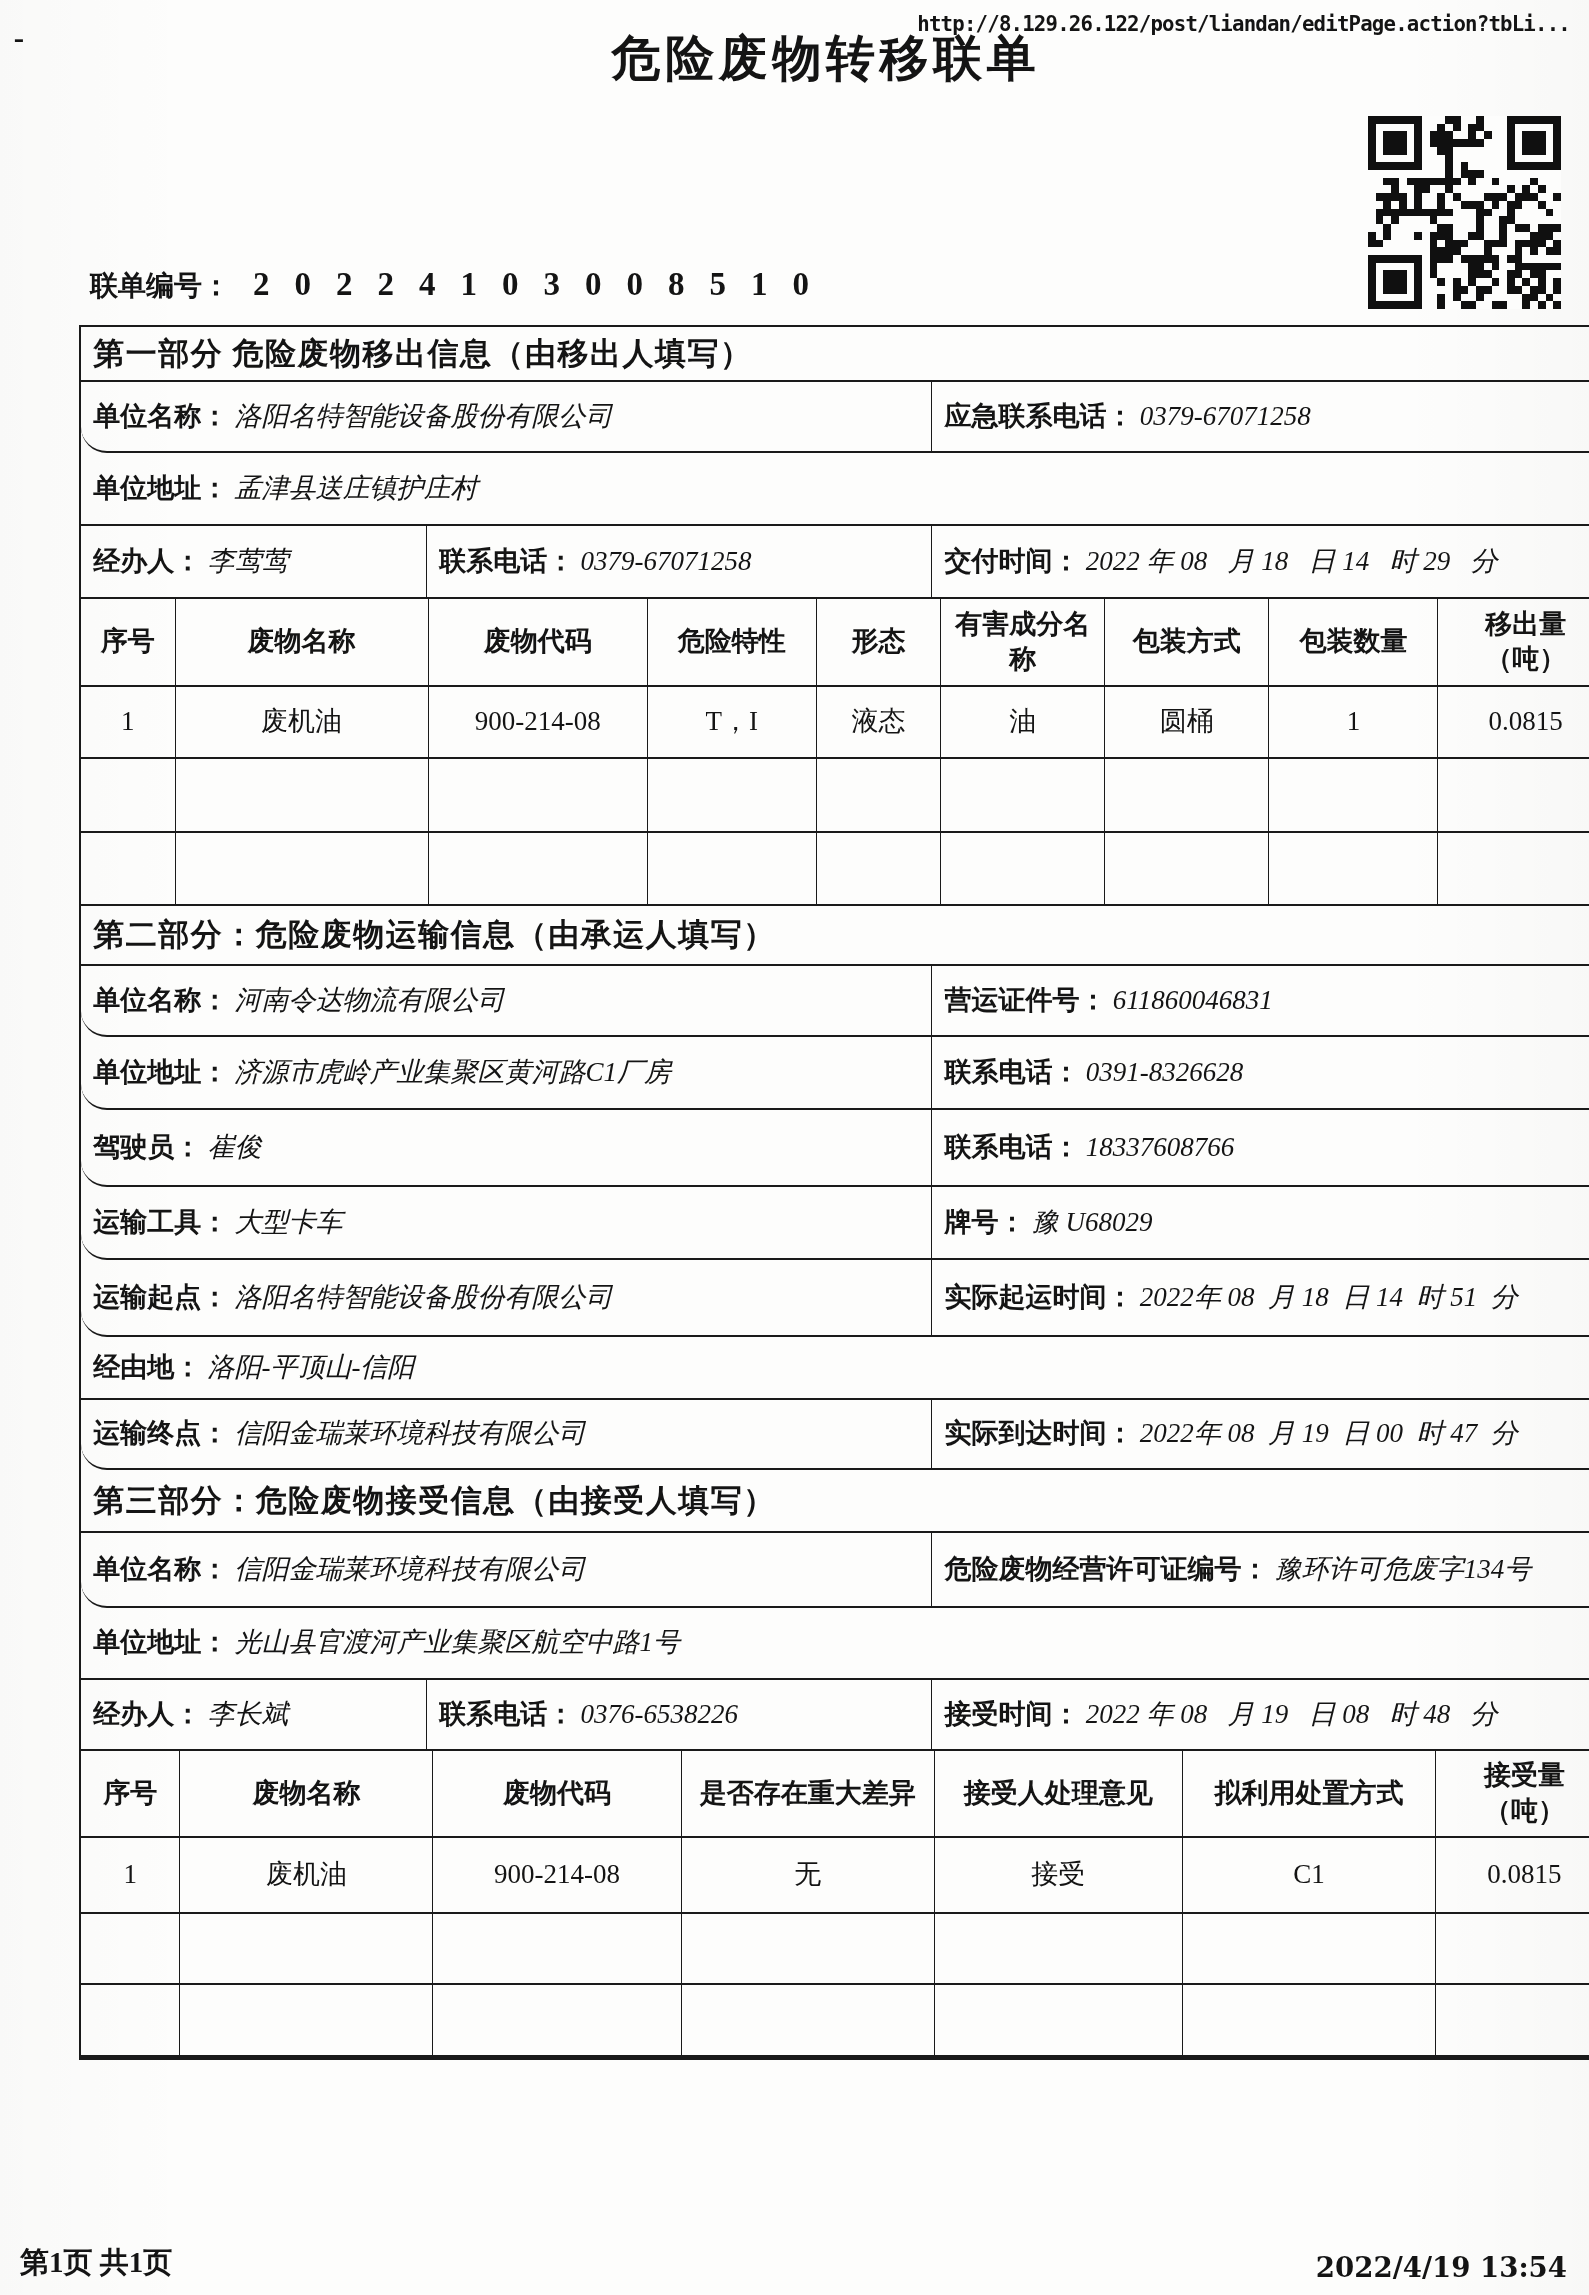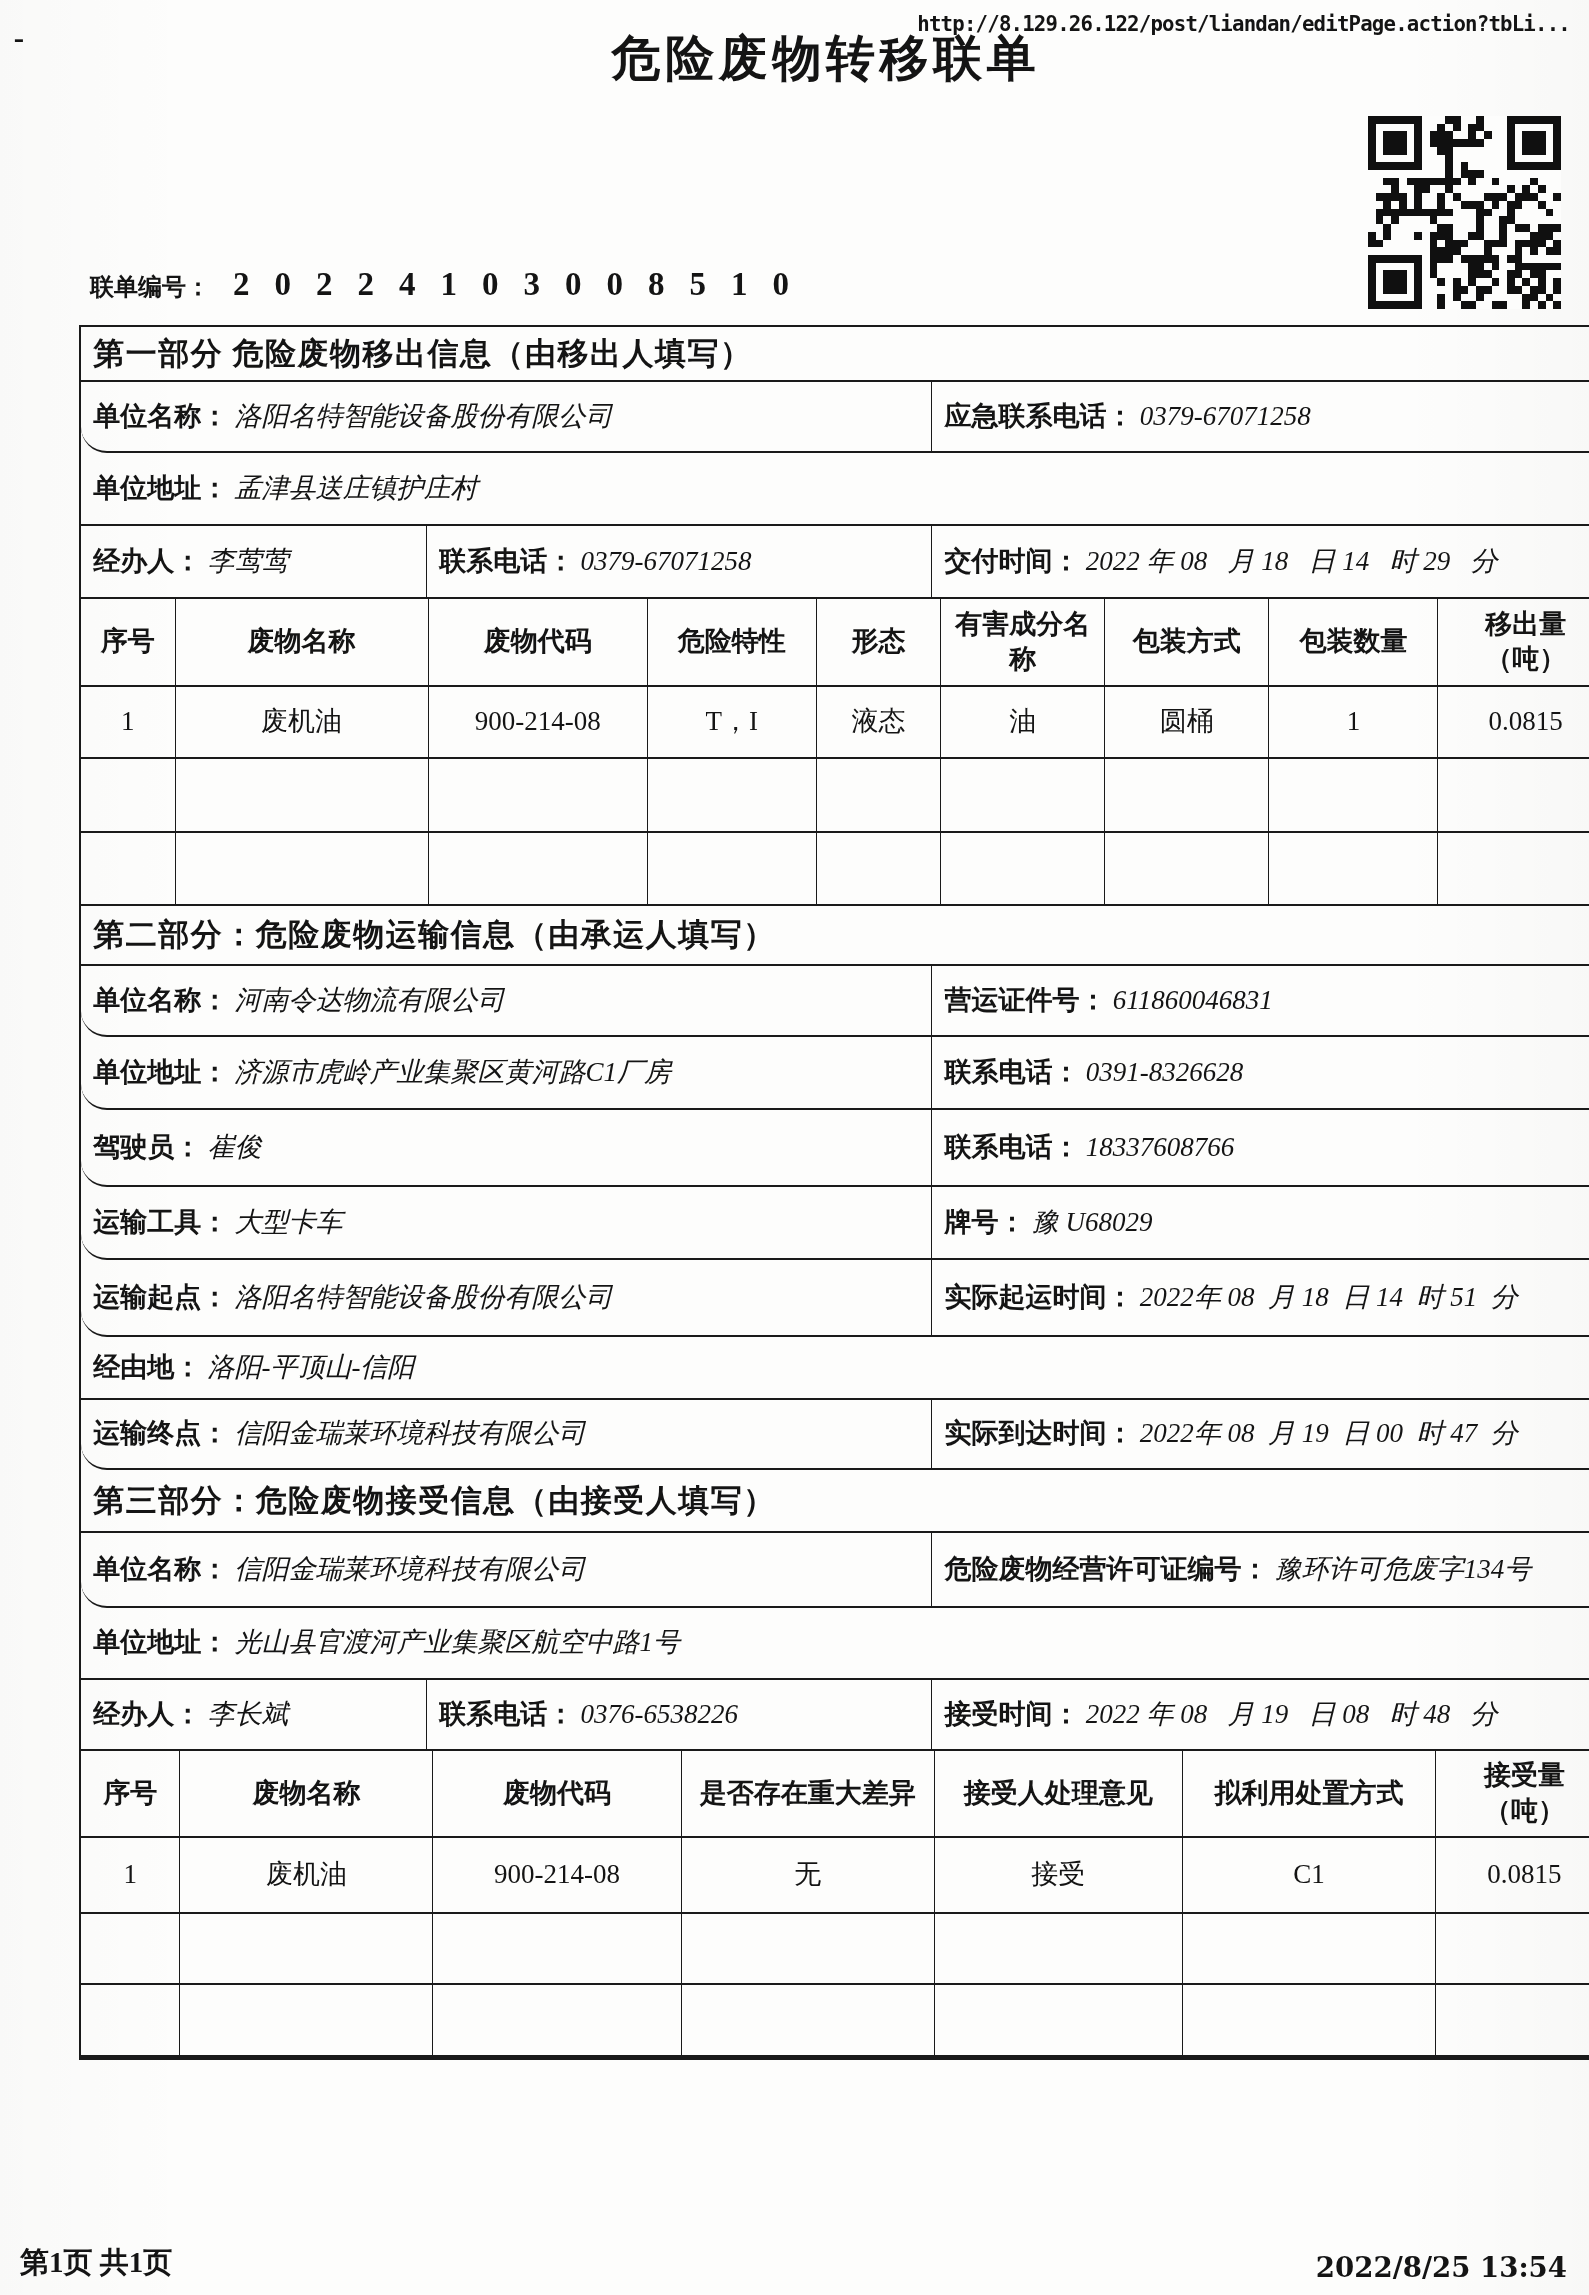--- a/index.html
+++ b/index.html
@@ -14,21 +14,21 @@
     content:"";position:absolute;inset:0;pointer-events:none;
     background:linear-gradient(90deg,rgba(0,0,0,.015),rgba(0,0,0,0) 12%,rgba(0,0,0,0) 88%,rgba(0,0,0,.02));
   }
   .url{position:absolute;top:12.3px;right:20px;font-family:"DejaVu Sans Mono","Liberation Mono",monospace;
        font-size:20.7px;font-weight:700;letter-spacing:-0.8px;}
   .top-dash{position:absolute;top:20px;left:13.8px;font-size:31px;font-weight:700;}
   .title{position:absolute;top:26px;left:0;right:0;margin:0;text-align:center;padding-left:62px;
          font-size:49px;font-weight:700;letter-spacing:4.6px;}
   .qr{position:absolute;top:116px;right:29px;width:193px;height:193px;shape-rendering:crispEdges;}
   .formno{position:absolute;top:266px;left:90px;display:flex;align-items:baseline;}
-  .fn-label{font-size:24px;font-weight:700;}
+  .fn-label{font-size:28px;font-weight:700;}
   .fn-digits{font-size:33px;font-weight:600;letter-spacing:25px;margin-left:23px;}
 
   .tbl{position:absolute;left:79px;top:325px;width:1536px;box-sizing:border-box;
        border:2.3px solid #1a1a1a;border-bottom-width:5.4px;background:transparent;}
   .row{display:grid;box-sizing:border-box;border-bottom:2.3px solid #1a1a1a;}
   .row:last-child{border-bottom:none;}
   .g1{grid-template-columns:1fr;}
   .g2{grid-template-columns:1053fr 842fr;border-radius:26px;}
   .g3{grid-template-columns:428fr 625fr 842fr;}
   .g9{grid-template-columns:117fr 313fr 271fr 209fr 154fr 203fr 203fr 209fr 216fr;}
@@ -493,15 +493,15 @@
         <div class="c"></div>
         <div class="c"></div>
         <div class="c"></div>
         <div class="c"></div>
         <div class="c"></div>
     </div>
 
   </div>
 
   <div class="footer-left">第1页 共1页</div>
-  <div class="footer-right">2022/8/25 13:54</div>
+  <div class="footer-right">2022/4/19 13:54</div>
 </div>
 
 
 </body></html>

